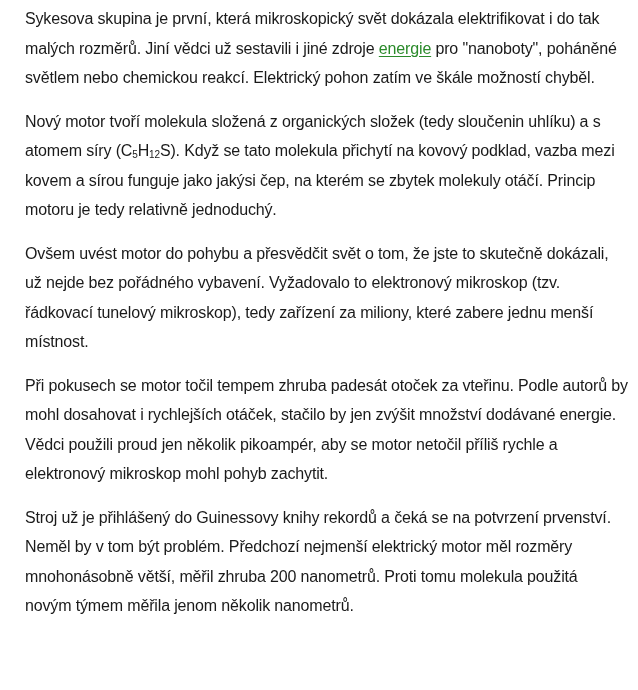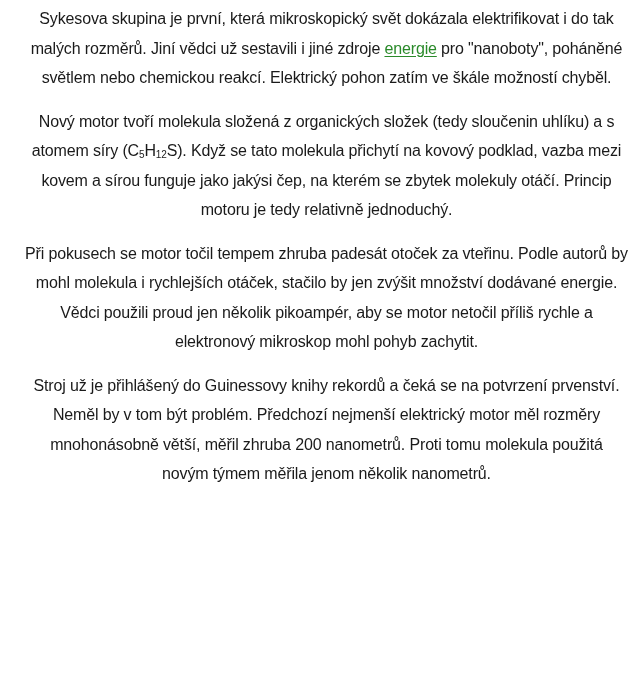--- a/index.html
+++ b/index.html
@@ -17,21 +17,20 @@
     .article {
       padding: 4px 10px 0 25px;
       width: 603px;
     }
     .article p {
       margin: 0 0 14px 0;
       font-size: 16px;
       line-height: 29.5px;
       letter-spacing: -0.15px;
       word-spacing: 0px;
-      text-align: center;
     }
     .article a {
       color: #2a8a2a;
       text-decoration: underline;
       text-decoration-thickness: 1px;
       text-underline-offset: 2px;
     }
     sub {
       font-size: 10px;
       line-height: 0;
@@ -39,18 +38,19 @@
     }
   </style>
 </head>
 <body>
 
 <div class="article">
   <p><span>Sykesova skupina je první, která mikroskopický svět dokázala elektrifikovat i do tak malých rozměrů. Jiní vědci už sestavili i jiné zdroje </span><a href="#">energie</a><span> pro "nanoboty", poháněné světlem nebo chemickou reakcí. Elektrický pohon zatím ve škále možností chyběl.</span></p>
 
   <p><span>Nový motor tvoří molekula složená z organických složek (tedy sloučenin uhlíku) a s atomem síry (</span><span><span>C</span><sub>5</sub><span>H</span><sub>12</sub><span>S</span></span><span>). Když se tato molekula přichytí na kovový podklad, vazba mezi kovem a sírou funguje jako jakýsi čep, na kterém se zbytek molekuly otáčí. Princip motoru je tedy relativně jednoduchý.</span></p>
 
+  <p>Ovšem uvést motor do pohybu a přesvědčit svět o tom, že jste to skutečně dokázali, už nejde bez pořádného vybavení. Vyžadovalo to elektronový mikroskop (tzv. řádkovací tunelový mikroskop), tedy zařízení za miliony, které zabere jednu menší místnost.</p>
 
 
-  <p>Při pokusech se motor točil tempem zhruba padesát otoček za vteřinu. Podle autorů by mohl molekula i rychlejších otáček, stačilo by jen zvýšit množství dodávané energie. Vědci použili proud jen několik pikoampér, aby se motor netočil příliš rychle a elektronový mikroskop mohl pohyb zachytit.</p>
+  <p>Při pokusech se motor točil tempem zhruba padesát otoček za vteřinu. Podle autorů by mohl dosahovat i rychlejších otáček, stačilo by jen zvýšit množství dodávané energie. Vědci použili proud jen několik pikoampér, aby se motor netočil příliš rychle a elektronový mikroskop mohl pohyb zachytit.</p>
 
   <p>Stroj už je přihlášený do Guinessovy knihy rekordů a čeká se na potvrzení prvenství. Neměl by v tom být problém. Předchozí nejmenší elektrický motor měl rozměry mnohonásobně větší, měřil zhruba 200 nanometrů. Proti tomu molekula použitá novým týmem měřila jenom několik nanometrů.</p>
 </div>
 
 </body></html>

